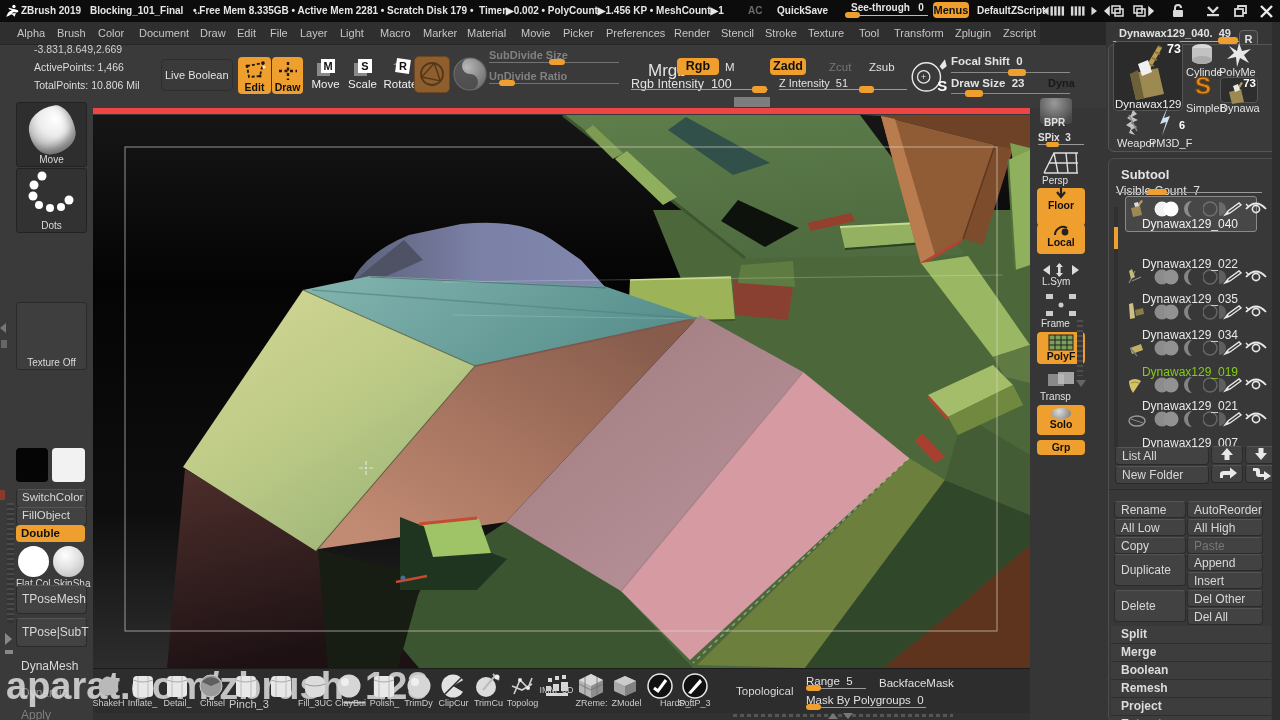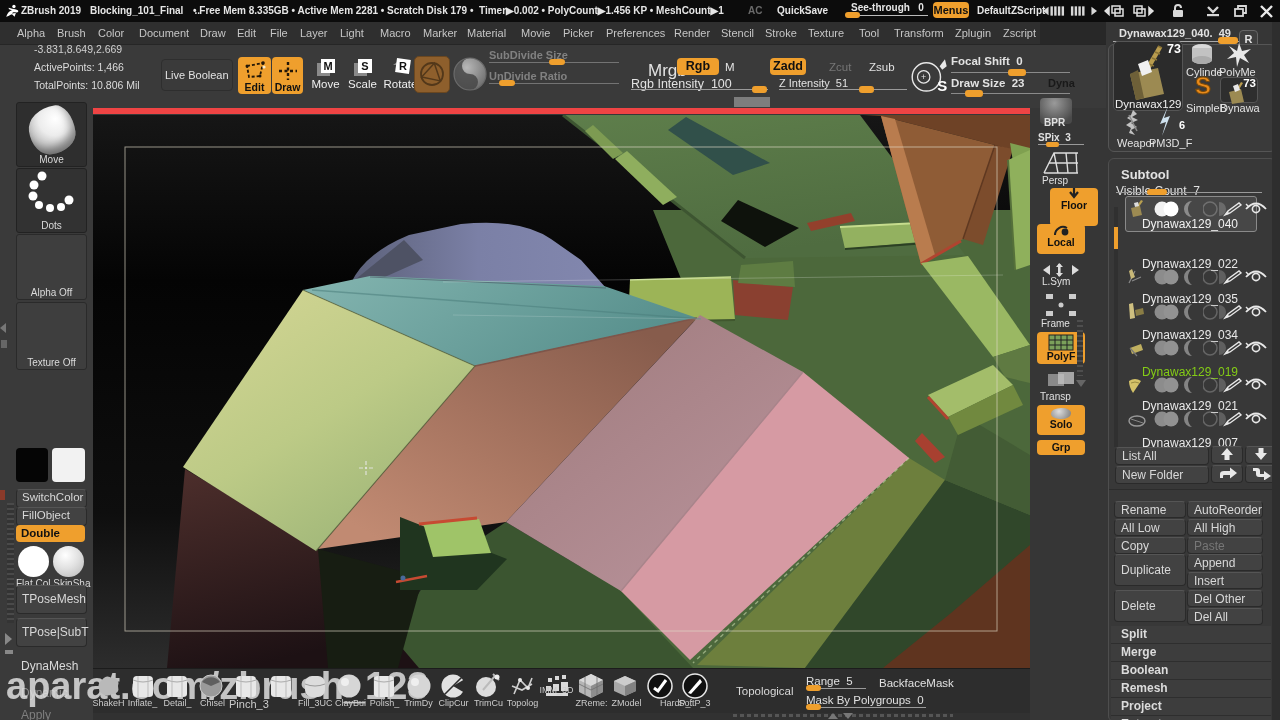--- a/index.html
+++ b/index.html
@@ -236,23 +236,20 @@
             <circle cx="16" cy="27" r="4.5"></circle>
             <circle cx="22" cy="36" r="4"></circle>
             <circle cx="33" cy="39" r="4"></circle>
             <circle cx="44" cy="38" r="4"></circle>
             <circle cx="52" cy="31" r="4.5"></circle>
           </g>
       </svg>
       <div class="abs" style="left:0;right:0;bottom:1px;text-align:center;">Dots</div>
     </div>
 
-    <div class="abs" style="left:16px;top:126px;width:69px;height:64px;background:#3e3e3e;border:1px solid #2a2a2a;border-radius:3px;">
-      <div class="abs" style="left:0;right:0;bottom:1px;text-align:center;">Alpha Off</div>
-    </div>
 
     <div class="abs" style="left:16px;top:194px;width:69px;height:66px;background:#3e3e3e;border:1px solid #2a2a2a;border-radius:3px;">
       <div class="abs" style="left:0;right:0;bottom:1px;text-align:center;">Texture Off</div>
     </div>
 
 
     <div class="abs" style="left:16px;top:340px;width:32px;height:34px;background:#050505;border-radius:4px;"></div>
     <div class="abs" style="left:52px;top:340px;width:33px;height:34px;background:#f2f2f2;border-radius:4px;"></div>
 
     <div class="gbtn" style="left:16px;top:381px;width:69px;height:15px;padding-top:2px;text-indent:5px;font-size:11.5px;">SwitchColor</div>
@@ -407,21 +404,21 @@
     <div class="abs" style="left:8px;top:36px;width:46px;height:1px;background:#999;"></div>
     <div class="abs" style="left:16px;top:34px;width:13px;height:5px;background:#ef9f2d;border-radius:2px;"></div>
 
     <svg class="abs" style="left:12px;top:43px" width="38" height="24" viewBox="0 0 38 24">
       <g stroke="#ddd" stroke-width="1.4" fill="none">
           <path d="M2 22 L12 2 H36 M2 22 H36 M7 12 H36 M12 2 L16 22 M24 2 L26 22 M34 2 L35 22"></path>
         </g>
     </svg>
     <div class="txt" style="left:12px;top:67px;">Persp</div>
 
-    <div class="abs obtn" style="left:20px;top:80px;width:48px;height:38px;">
+    <div class="abs obtn" style="left:7px;top:80px;width:48px;height:38px;">
       <svg width="18" height="12" viewBox="0 0 18 12">
           <path d="M9 0 V7 M5 4 L9 9 L13 4" stroke="#222" stroke-width="2.2" fill="none"></path>
         </svg>
       <div style="font-size:10.5px;font-weight:bold;margin-top:-3px;">Floor</div>
     </div>
 
     <div class="abs obtn" style="left:7px;top:116px;width:48px;height:30px;">
       <svg width="18" height="13" viewBox="0 0 18 13">
           <path d="M3 11 A8 8 0 0 1 15 4" stroke="#222" stroke-width="2" fill="none"></path>
           <circle cx="13" cy="8" r="3.4" fill="#222"></circle>

